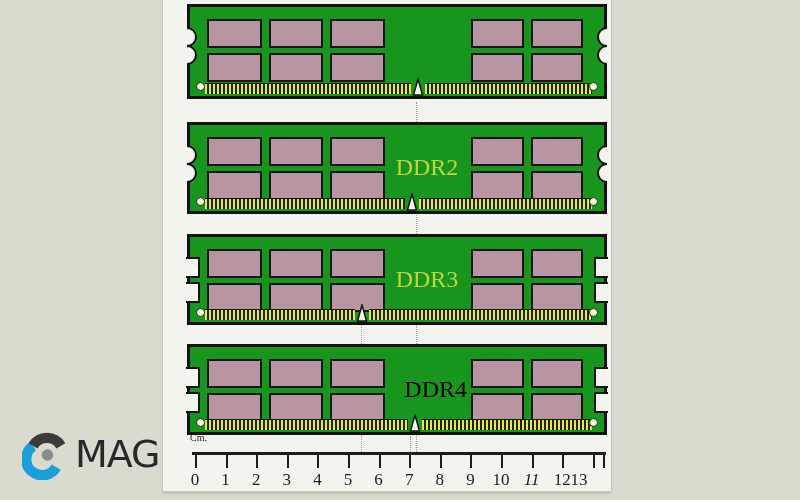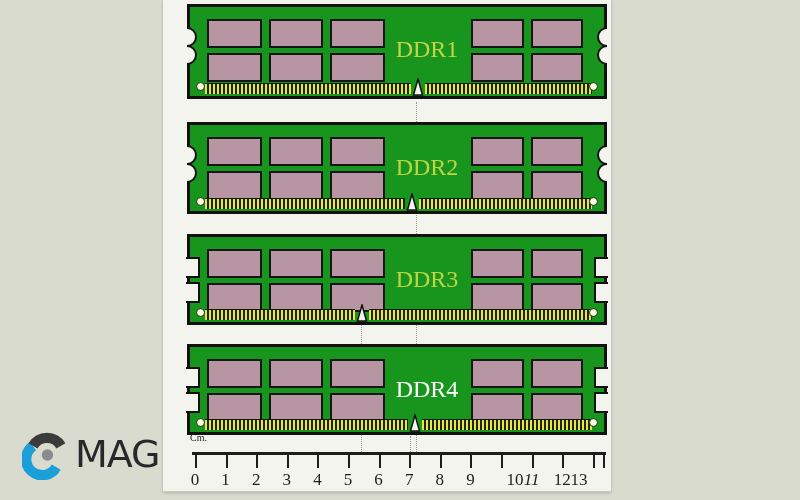--- a/index.html
+++ b/index.html
@@ -80,21 +80,20 @@
             <div class="chip"></div>
             <div class="chip"></div>
             <div class="chip"></div>
           </div>
           <div class="chips chips-right">
             <div class="chip"></div>
             <div class="chip"></div>
             <div class="chip"></div>
             <div class="chip"></div>
           </div>
-          <div class="module-label" style="color: rgb(194, 212, 74);">DDR1</div>
           <div class="notch round nleft" style="top: 20px;"></div>
           <div class="notch round nright" style="top: 20px;"></div>
           <div class="notch round nleft" style="top: 38px;"></div>
           <div class="notch round nright" style="top: 38px;"></div>
           <div class="pins" style="left: 15px; width: 206px;"></div>
           <div class="pins" style="left: 235px; width: 167px;"></div>
           <div class="keywrap" style="left: 221px;"><svg width="14" height="18" viewBox="0 0 14 18">
               <path d="M7 1 L11.5 17 L2.5 17 Z" fill="#f4f4ef" stroke="#111" stroke-width="1.5"></path>
             </svg></div>
           <div class="cdot" style="left: 6px;"></div>
@@ -164,21 +163,21 @@
             <div class="chip"></div>
             <div class="chip"></div>
             <div class="chip"></div>
           </div>
           <div class="chips chips-right">
             <div class="chip"></div>
             <div class="chip"></div>
             <div class="chip"></div>
             <div class="chip"></div>
           </div>
-          <div class="module-label" style="color: #ffffff;">DDR4</div>
+          <div class="module-label" style="color: #000000; text-align: right;">DDR4</div>
           <div class="notch square nleft" style="top: 20px;"></div>
           <div class="notch square nright" style="top: 20px;"></div>
           <div class="notch square nleft" style="top: 45px;"></div>
           <div class="notch square nright" style="top: 45px;"></div>
           <div class="pins" style="left: 15px; width: 203px;"></div>
           <div class="pins" style="left: 232px; width: 170px;"></div>
           <div class="keywrap" style="left: 218px;"><svg width="14" height="18" viewBox="0 0 14 18">
               <path d="M7 1 L11.5 17 L2.5 17 Z" fill="#f4f4ef" stroke="#111" stroke-width="1.5"></path>
             </svg></div>
           <div class="cdot" style="left: 6px;"></div>
@@ -201,21 +200,21 @@
         <div class="tick-num" style="left: 156px;">5</div>
         <div class="tick" style="left: 186.6px;"></div>
         <div class="tick-num" style="left: 186.6px;">6</div>
         <div class="tick" style="left: 217.2px;"></div>
         <div class="tick-num" style="left: 217.2px;">7</div>
         <div class="tick" style="left: 247.8px;"></div>
         <div class="tick-num" style="left: 247.8px;">8</div>
         <div class="tick" style="left: 278.4px;"></div>
         <div class="tick-num" style="left: 278.4px;">9</div>
         <div class="tick" style="left: 309px;"></div>
-        <div class="tick-num" style="left: 323px;">10</div>
+        <div class="tick-num" style="left: 309px;">10</div>
         <div class="tick" style="left: 339.6px;"></div>
         <div class="tick-num" style="left: 339.6px; font-style: italic;">11</div>
         <div class="tick" style="left: 370.2px;"></div>
         <div class="tick-num" style="left: 370.2px;">12</div>
         <div class="tick" style="left: 400.8px;"></div>
         <div class="tick-num" style="left: 387px;">13</div>
         <div class="tick" style="left: 411px;"></div>
       </div>
   </div>
 

